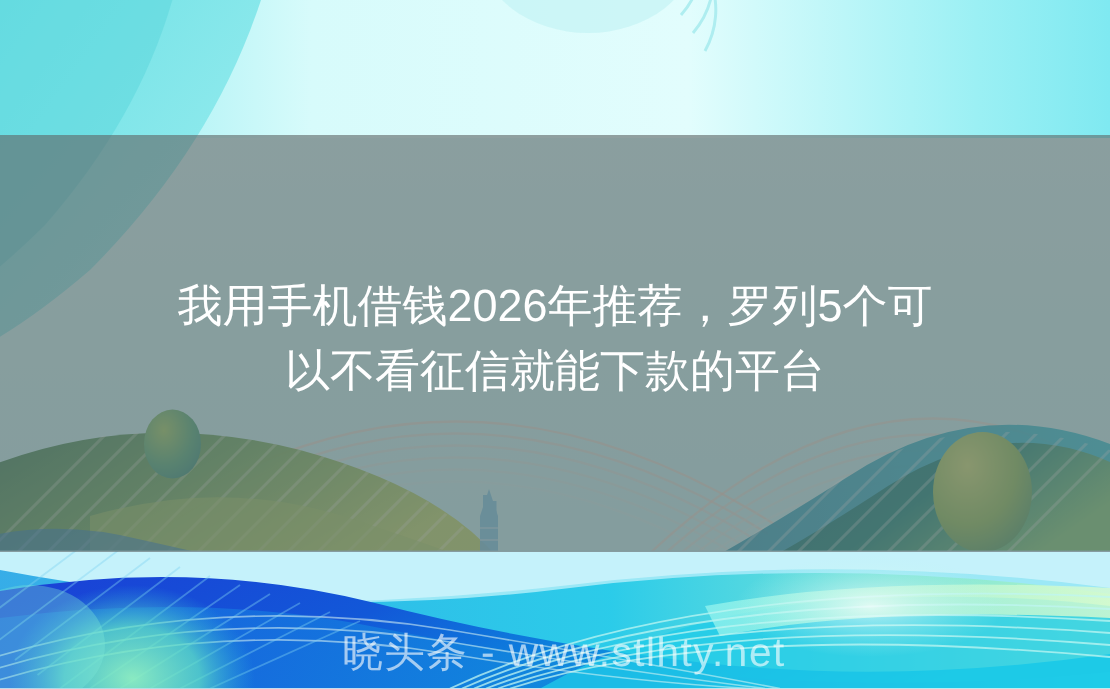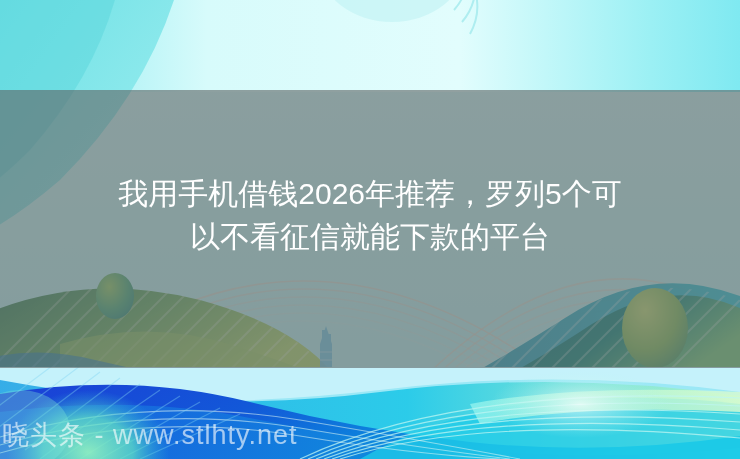--- a/index.html
+++ b/index.html
@@ -20,39 +20,40 @@
   #dim{
     position:absolute;left:0;right:0;
     top:90px;height:278px;
     background:rgba(96,103,104,0.62);
     pointer-events:none;
   }
 
   
   #headline{
     position:absolute;left:0;right:0;
-    top:172px;
+    top:183px;
     text-align:center;
     padding:0 32px;
     box-sizing:border-box;
     color:#ffffff;
     font-size:30px;
     line-height:43px;
     font-weight:400;
     letter-spacing:0px;
     font-family:"Liberation Sans","DejaVu Sans",sans-serif;
     white-space:pre-line;
     pointer-events:none;
   }
 
   
   #watermark{
     position:absolute;
-    left:2px;right:0;
+    left:12px;right:0;
     bottom:8px;
+    text-align:center;
     font-size:27px;
     line-height:32px;
     color:rgba(255,255,255,0.62);
     letter-spacing:1px;
     font-family:"Liberation Sans","DejaVu Sans",sans-serif;
     pointer-events:none;
     white-space:nowrap;
   }
 </style>
 </head>

